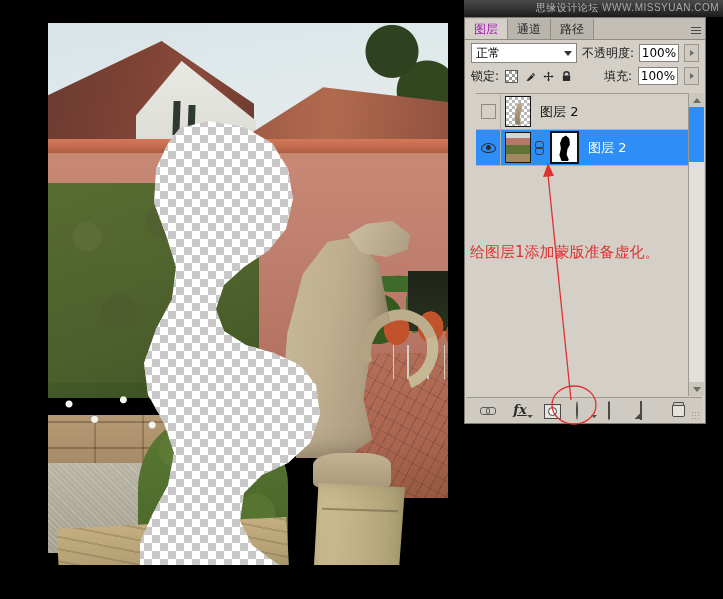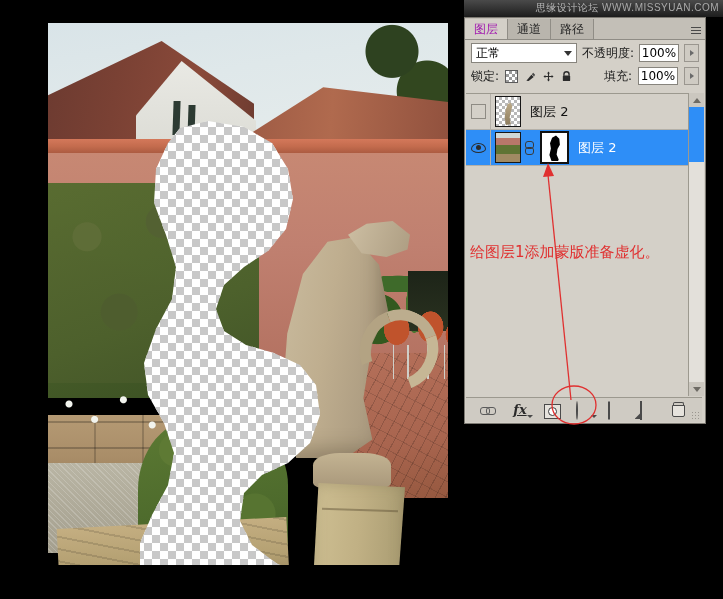--- a/index.html
+++ b/index.html
@@ -267,21 +267,21 @@
   .ic-trans{
     background-image:
       linear-gradient(45deg,#9a9a9a 25%,transparent 25%,transparent 75%,#9a9a9a 75%,#9a9a9a),
       linear-gradient(45deg,#9a9a9a 25%,#fff 25%,#fff 75%,#9a9a9a 75%,#9a9a9a);
     background-size:6px 6px;background-position:0 0,3px 3px;
     border:1px solid #5b5b5b;
   }
 
   
   .list{
-    position:absolute;left:1px;top:75px;width:222px;height:303px;
+    position:absolute;left:11px;top:75px;width:222px;height:303px;
     background:#d4d0c8;border-top:1px solid #9c998f;overflow:hidden;
   }
   .layer{
     display:flex;align-items:center;height:35px;border-bottom:1px solid #b4b0a8;
     position:relative;
   }
   .layer.selected{background:#2e8ef7;}
   .eyecell{
     width:24px;height:35px;display:flex;align-items:center;justify-content:center;
     border-right:1px solid #b4b0a8;

